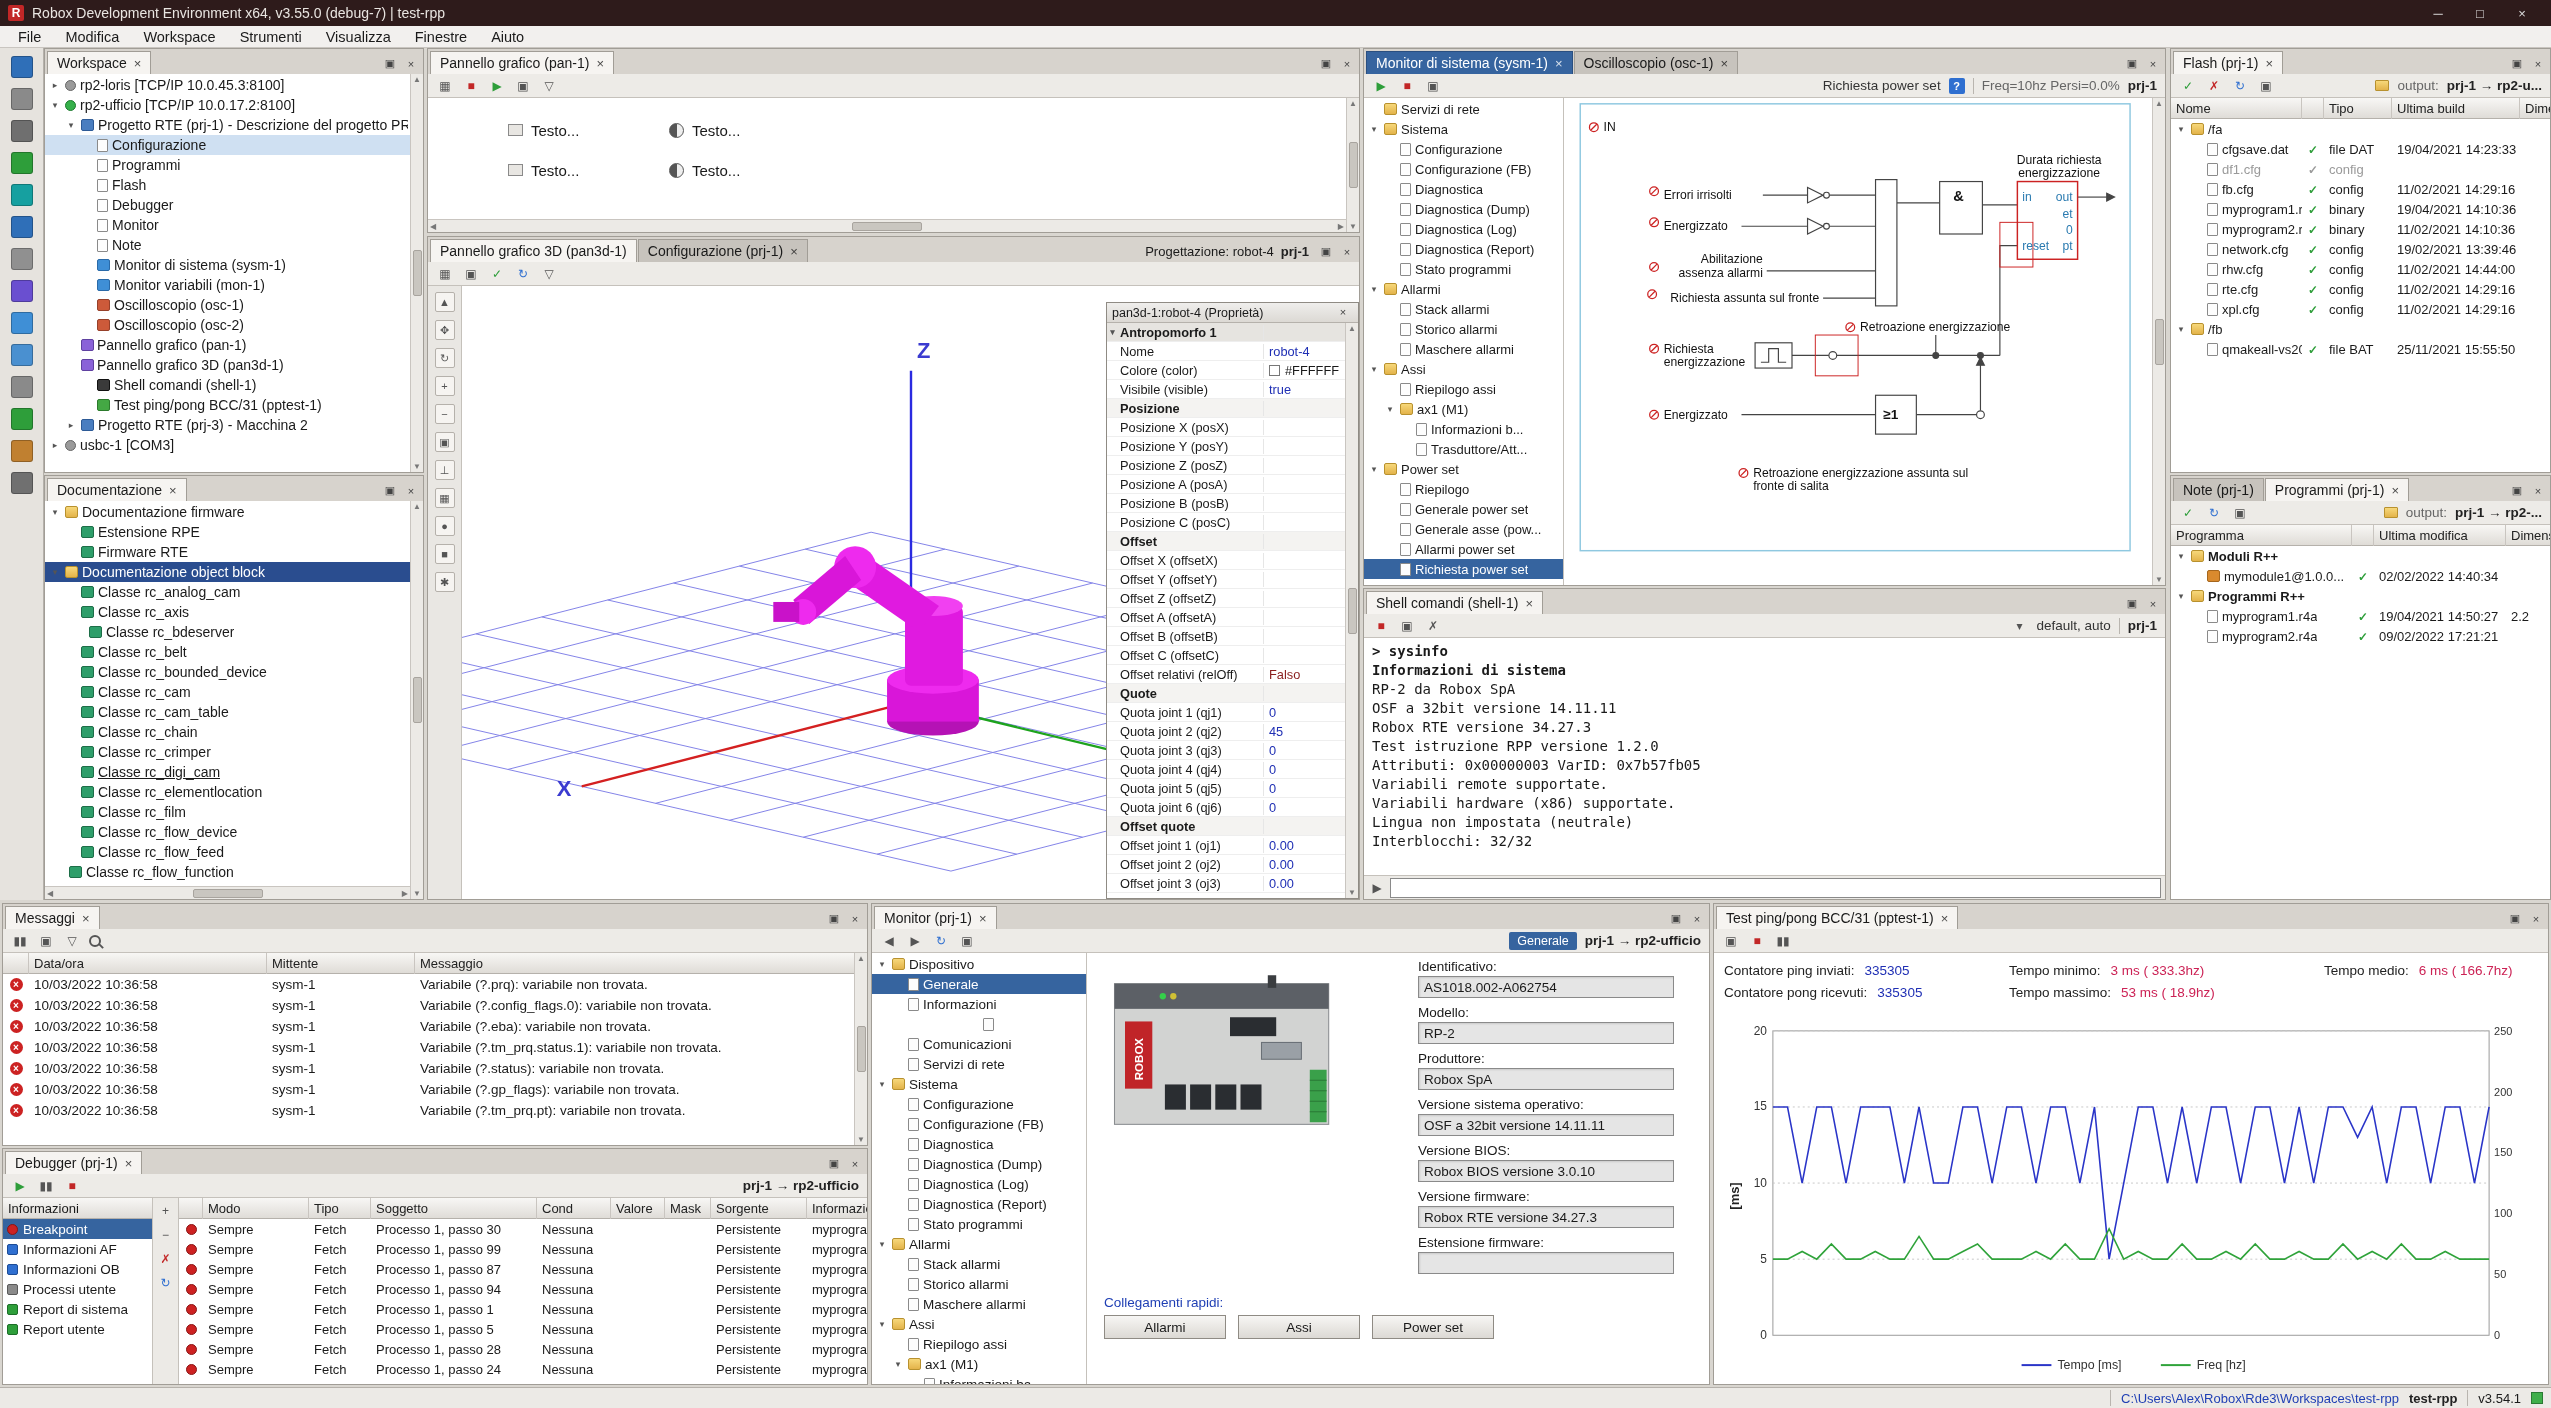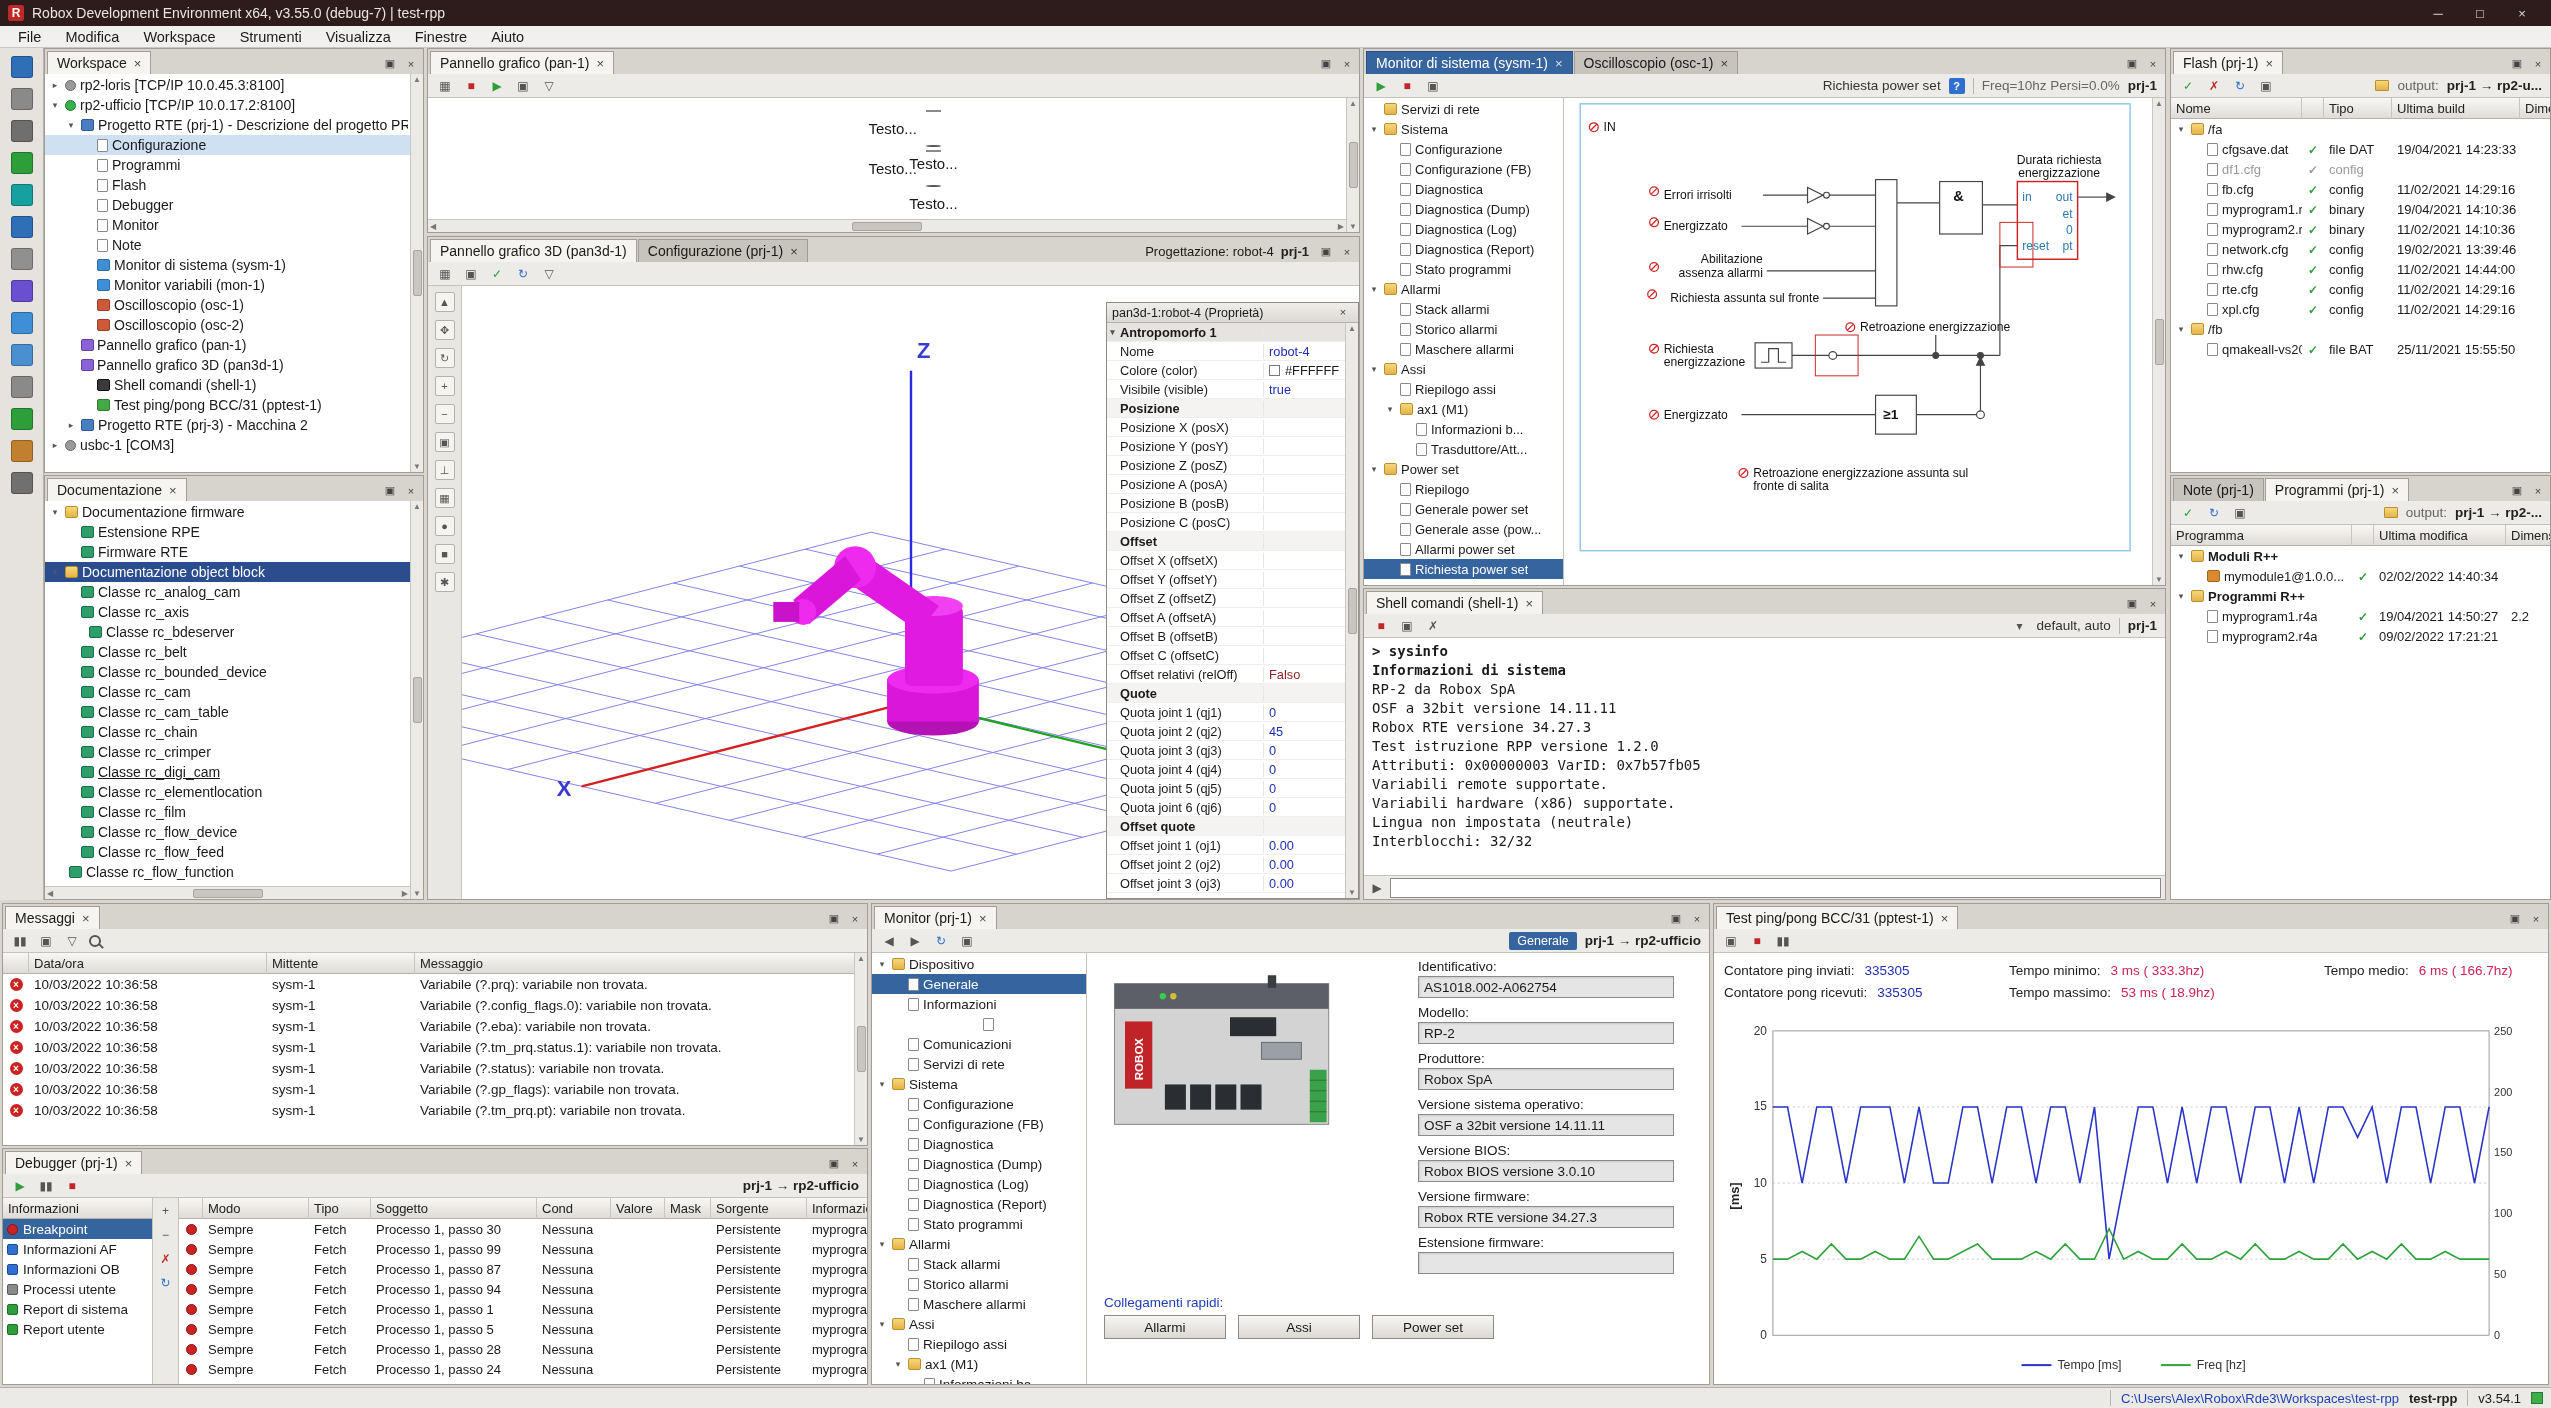--- a/index.html
+++ b/index.html
@@ -138,21 +138,21 @@
 .qbtn{width:122px;height:24px;background:linear-gradient(#f7f6f4,#dcd9d4);border:1px solid #8f8b84;font-size:13.5px;display:flex;align-items:center;justify-content:center;margin-right:12px;}
 
 
 .stat-label{font-size:13.5px;color:#222;}
 .stat-val-blue{color:#1f2fb4;font-size:13.5px;}
 .stat-val-red{color:#cc2255;font-size:13.5px;}
 .statcol{position:absolute;display:flex;flex-direction:column;gap:7px;}
 .statrow{display:flex;gap:10px;align-items:baseline;}
 
 
-.pan1-row{display:flex;align-items:center;height:40px;gap:8px;padding-left:80px;flex-direction:column;}
+.pan1-row{display:flex;align-items:center;height:40px;gap:8px;padding-left:80px;}
 .lbl-ic{width:15px;height:12px;background:#e8e6e2;border:1px solid #8a8a8a;}
 .circ-ic{width:15px;height:15px;border-radius:50%;background:linear-gradient(90deg,#555 50%,#eee 50%);border:1px solid #555;}
 .pan1-a{width:130px;}
 
 
 .statusbar{position:absolute;left:0;top:1387px;width:2551px;height:21px;background:#eceae6;border-top:1px solid #b5b1ab;display:flex;align-items:center;padding:0 8px;gap:10px;font-size:13px;}
 .status-path{color:#1f3fb4;}
 .greensq{width:12px;height:12px;background:#3fae4a;border:1px solid #2a7a33;}
 
 svg text{font-family:"Liberation Sans",sans-serif;}

